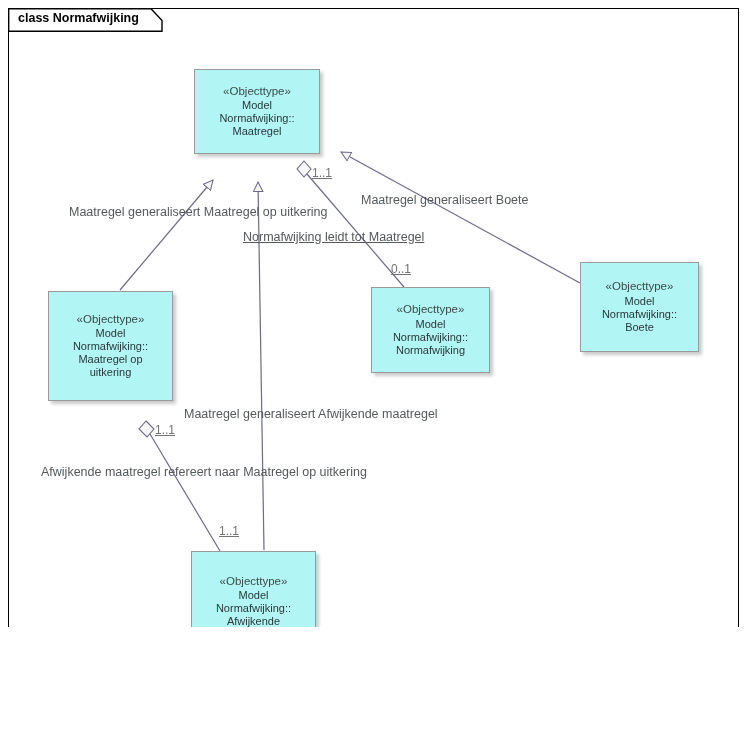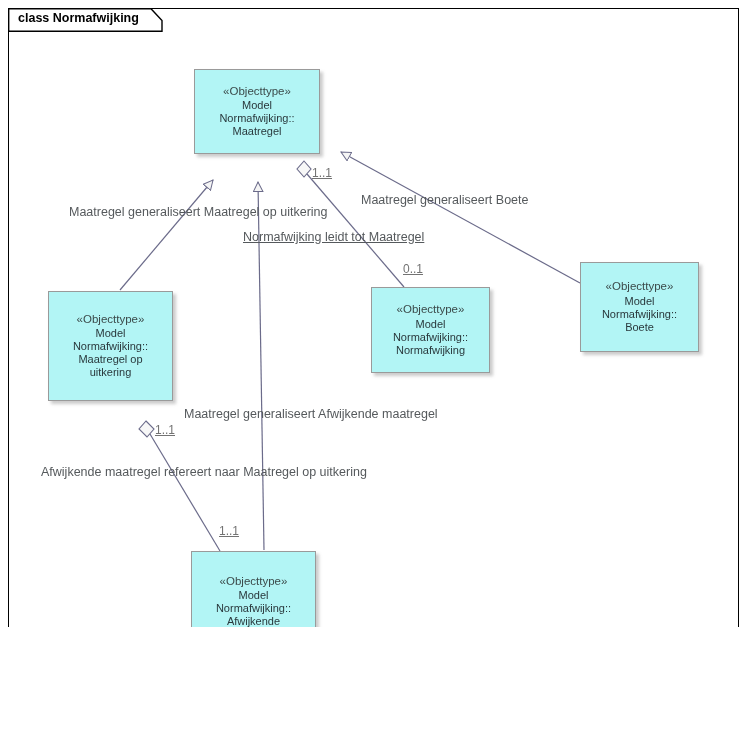--- a/index.html
+++ b/index.html
@@ -198,19 +198,19 @@
   <div class="edge-label" style="left:184px; top:407px;">Maatregel generaliseert Afwijkende maatregel</div>
 
   <div class="edge-label" style="left:361px; top:193px;">Maatregel generaliseert Boete</div>
 
   <div class="edge-label" style="left:243px; top:230px;text-decoration:underline;">Normafwijking leidt tot Maatregel</div>
 
   <div class="edge-label" style="left:41px; top:465px;">Afwijkende maatregel refereert naar Maatregel op uitkering</div>
 
   <div class="mult-label" style="left:312px; top:166px;">1..1</div>
 
-  <div class="mult-label" style="left:391px; top:262px;margin-left:12px;">0..1</div>
+  <div class="mult-label" style="left:391px; top:262px;">0..1</div>
 
   <div class="mult-label" style="left:155px; top:423px;">1..1</div>
 
   <div class="mult-label" style="left:219px; top:524px;">1..1</div>
 
 </div>
 
 </body></html>

